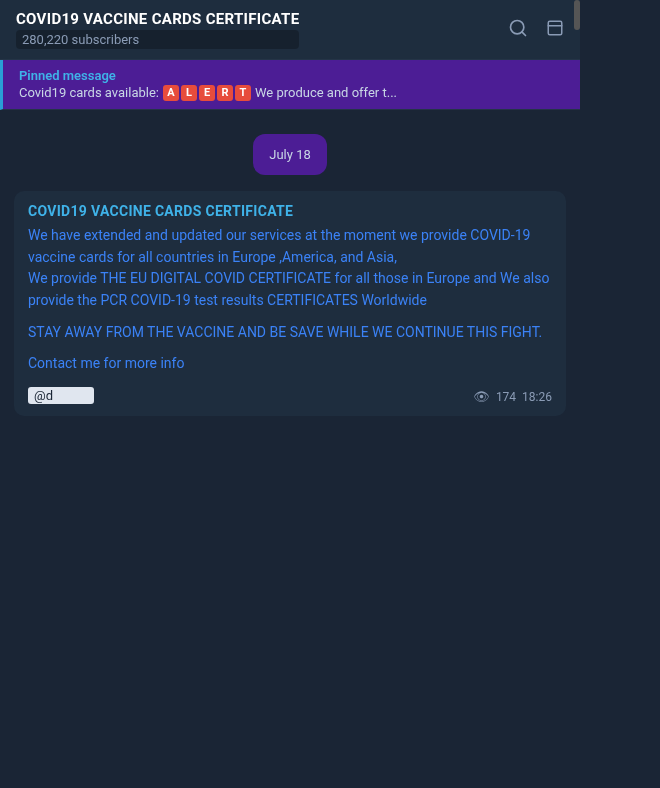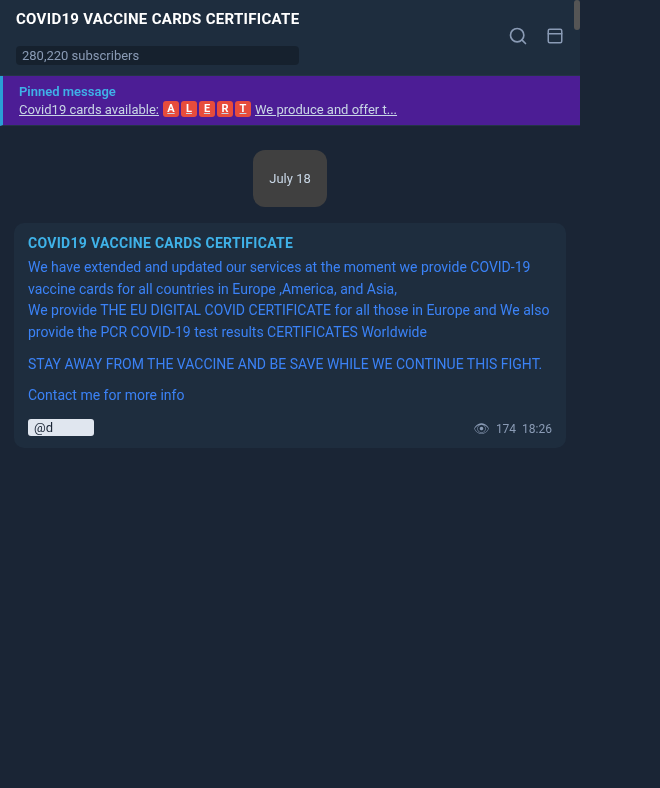--- a/index.html
+++ b/index.html
@@ -31,21 +31,21 @@
     .header-title {
       font-size: 15px;
       font-weight: 700;
       color: #ffffff;
       letter-spacing: 0.3px;
     }
 
     .header-subtitle {
       font-size: 13px;
       color: #8a9bb5;
-      margin-top: 18px;
+      margin-top: 2px;
       background: rgba(0,0,0,0.25);
       border-radius: 4px;
       padding: 2px 6px;
       display: inline-block;
     }
 
     .header-icons {
       display: flex;
       gap: 18px;
       align-items: center;
@@ -71,25 +71,24 @@
       font-size: 13px;
       font-weight: 600;
       color: #3fb2e8;
       margin-bottom: 2px;
     }
 
     .pinned-content {
       font-size: 13px;
       color: #c8d6e5;
       display: flex;
-      align-items: flex-end;
+      align-items: flex-start;
       gap: 4px;
       white-space: nowrap;
       overflow: hidden;
-      text-decoration: underline;
     }
 
     .alert-badge {
       display: inline-flex;
       align-items: center;
       gap: 2px;
     }
 
     .alert-letter {
       display: inline-block;
@@ -113,24 +112,24 @@
     }
 
     
     .date-separator {
       display: flex;
       justify-content: center;
       margin: 8px 0 16px 0;
     }
 
     .date-badge {
-      background-color: #404040;
+      background-color: #4c1d95;
       color: #c8d6e5;
       font-size: 13px;
-      padding: 21px 16px;
+      padding: 13px 16px;
       border-radius: 12px;
     }
 
     
     .message-bubble {
       background-color: #1e2d3e;
       border-radius: 10px;
       padding: 12px 14px;
       margin: 0 4px;
       max-width: 640px;

